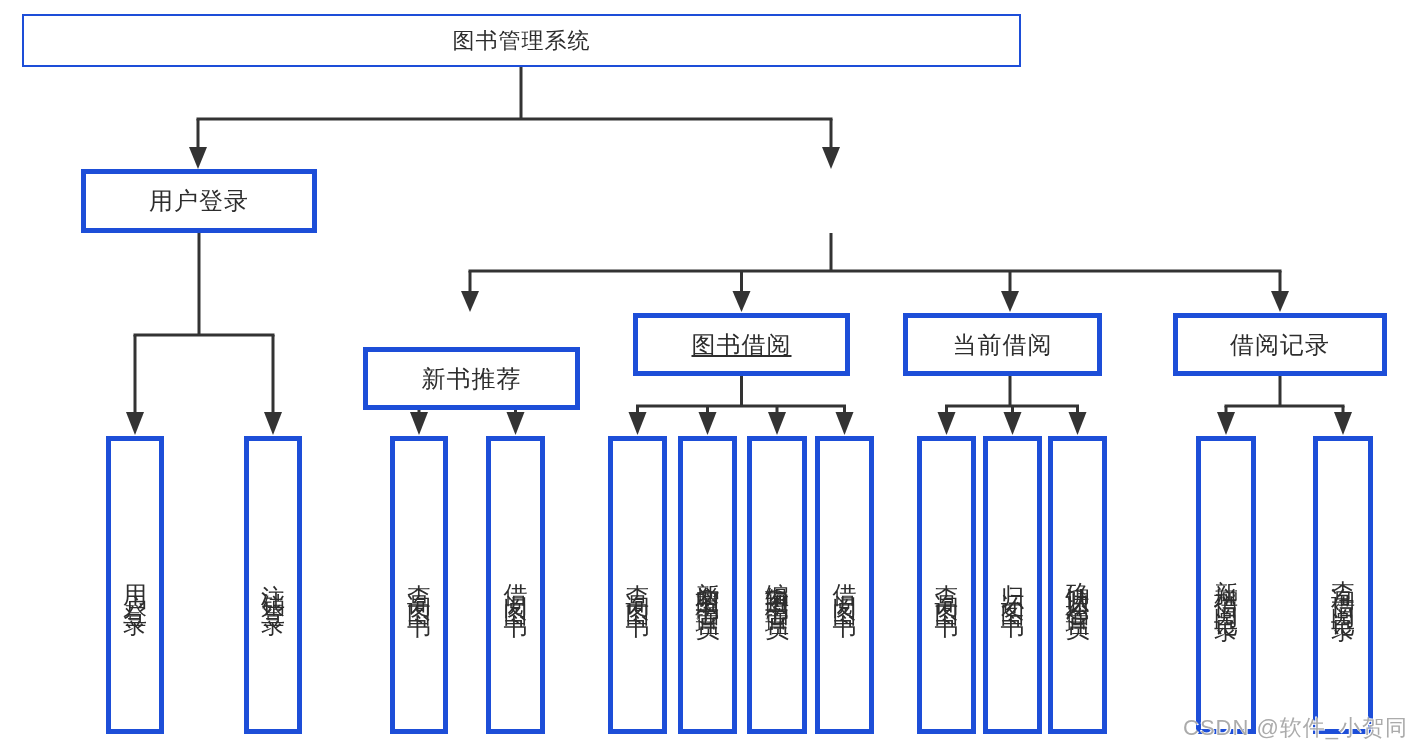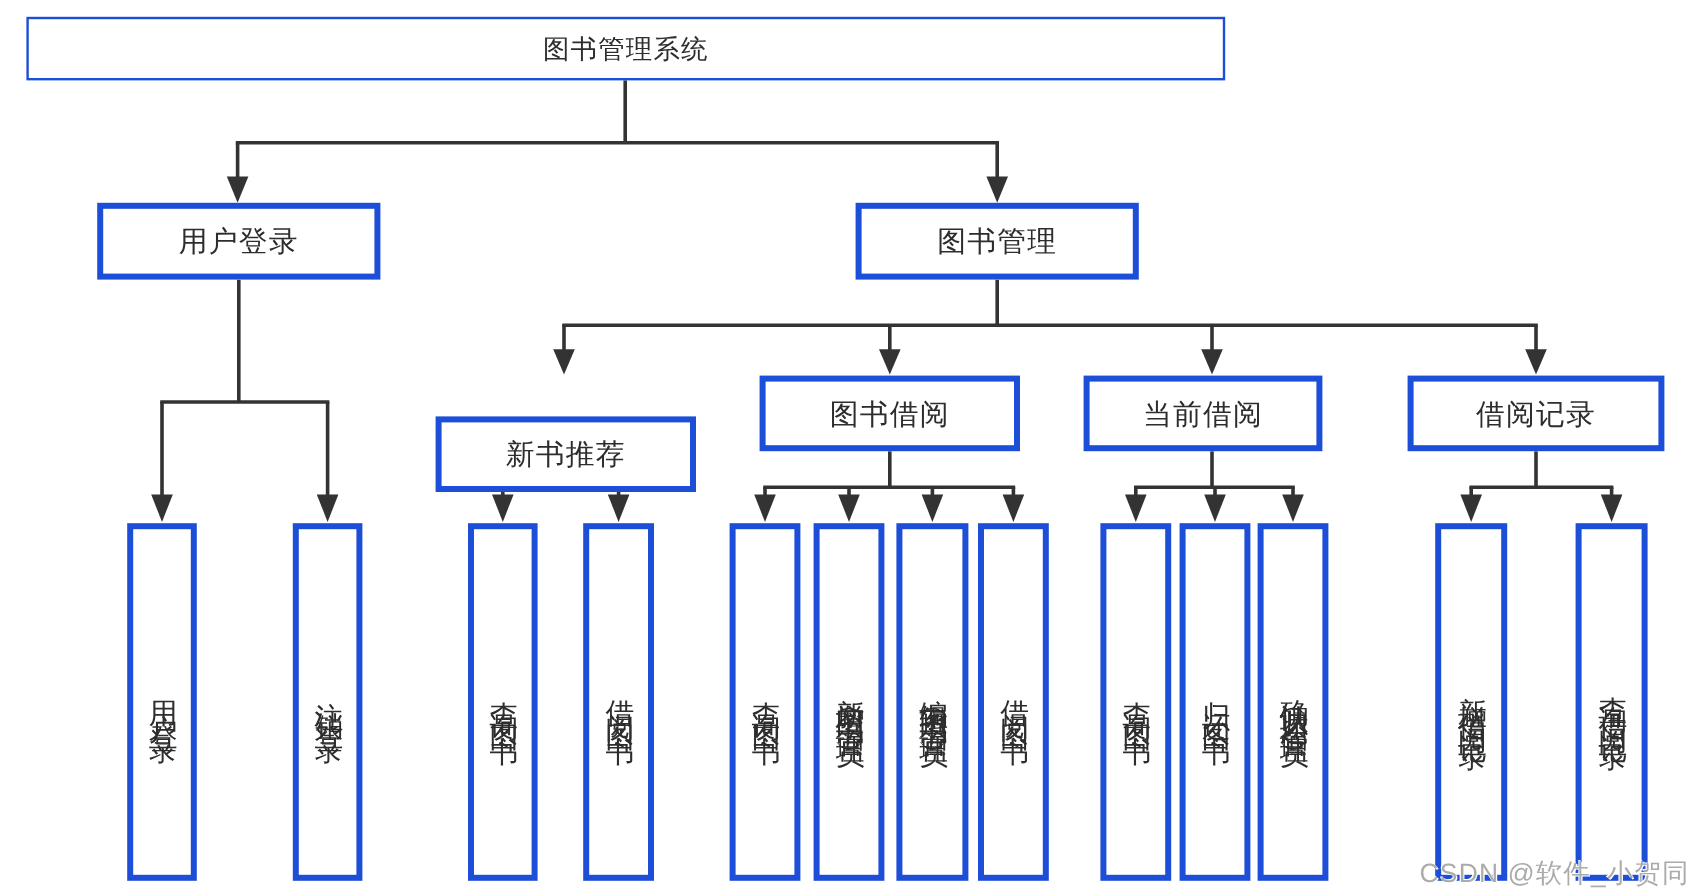--- a/index.html
+++ b/index.html
@@ -48,21 +48,21 @@
   .v6 { letter-spacing: 8px; }
   .v9 { letter-spacing: 5px; }
 
   
   #b-root { left: 22px; top: 14px; width: 999px; height: 53px; border-width: 2px; font-size: 22px; }
   
   #b-l2-0 { left: 81px;  top: 169px; width: 236px; height: 64px; }
   #b-l2-1 { left: 713px; top: 169px; width: 236px; height: 64px; }
   
   #b-l3-0 { left: 363px;  top: 313px; width: 217px; height: 63px; margin-top: 34px; }
-  #b-l3-1 { left: 633px;  top: 313px; width: 217px; height: 63px; }
+  #b-l3-1 { left: 633px;  top: 313px; width: 217px; height: 63px; text-decoration: underline; }
   #b-l3-2 { left: 903px;  top: 313px; width: 199px; height: 63px; }
   #b-l3-3 { left: 1173px; top: 313px; width: 214px; height: 63px; }
   
   .box.v { top: 436px; height: 298px; }
   #lf-0  { left: 106px;  width: 58px; }
   #lf-1  { left: 244px;  width: 58px; }
   #lf-2  { left: 390px;  width: 58px; }
   #lf-3  { left: 486px;  width: 59px; }
   #lf-4  { left: 608px;  width: 59px; }
   #lf-5  { left: 678px;  width: 59px; }
@@ -149,21 +149,20 @@
     <path d="M1224.5 406 L1344.5 406"></path>
     <path d="M1226 406 L1226 414"></path>
     <polygon points="1217,412 1235,412 1226,435" fill="#333333" stroke="none"></polygon>
     <path d="M1343 406 L1343 414"></path>
     <polygon points="1334,412 1352,412 1343,435" fill="#333333" stroke="none"></polygon>
   </svg>
 
   <div class="box h" id="b-root">图书管理系统</div>
 
   <div class="box h" id="b-l2-0">用户登录</div>
-  <div class="box h" id="b-l2-1">图书管理</div>
 
   <div class="box h" id="b-l3-0">新书推荐</div>
   <div class="box h" id="b-l3-1">图书借阅</div>
   <div class="box h" id="b-l3-2">当前借阅</div>
   <div class="box h" id="b-l3-3">借阅记录</div>
 
   <div class="box v" id="lf-0">
     <span class="vt v4">用户登录</span>
   </div>
   <div class="box v" id="lf-1">

